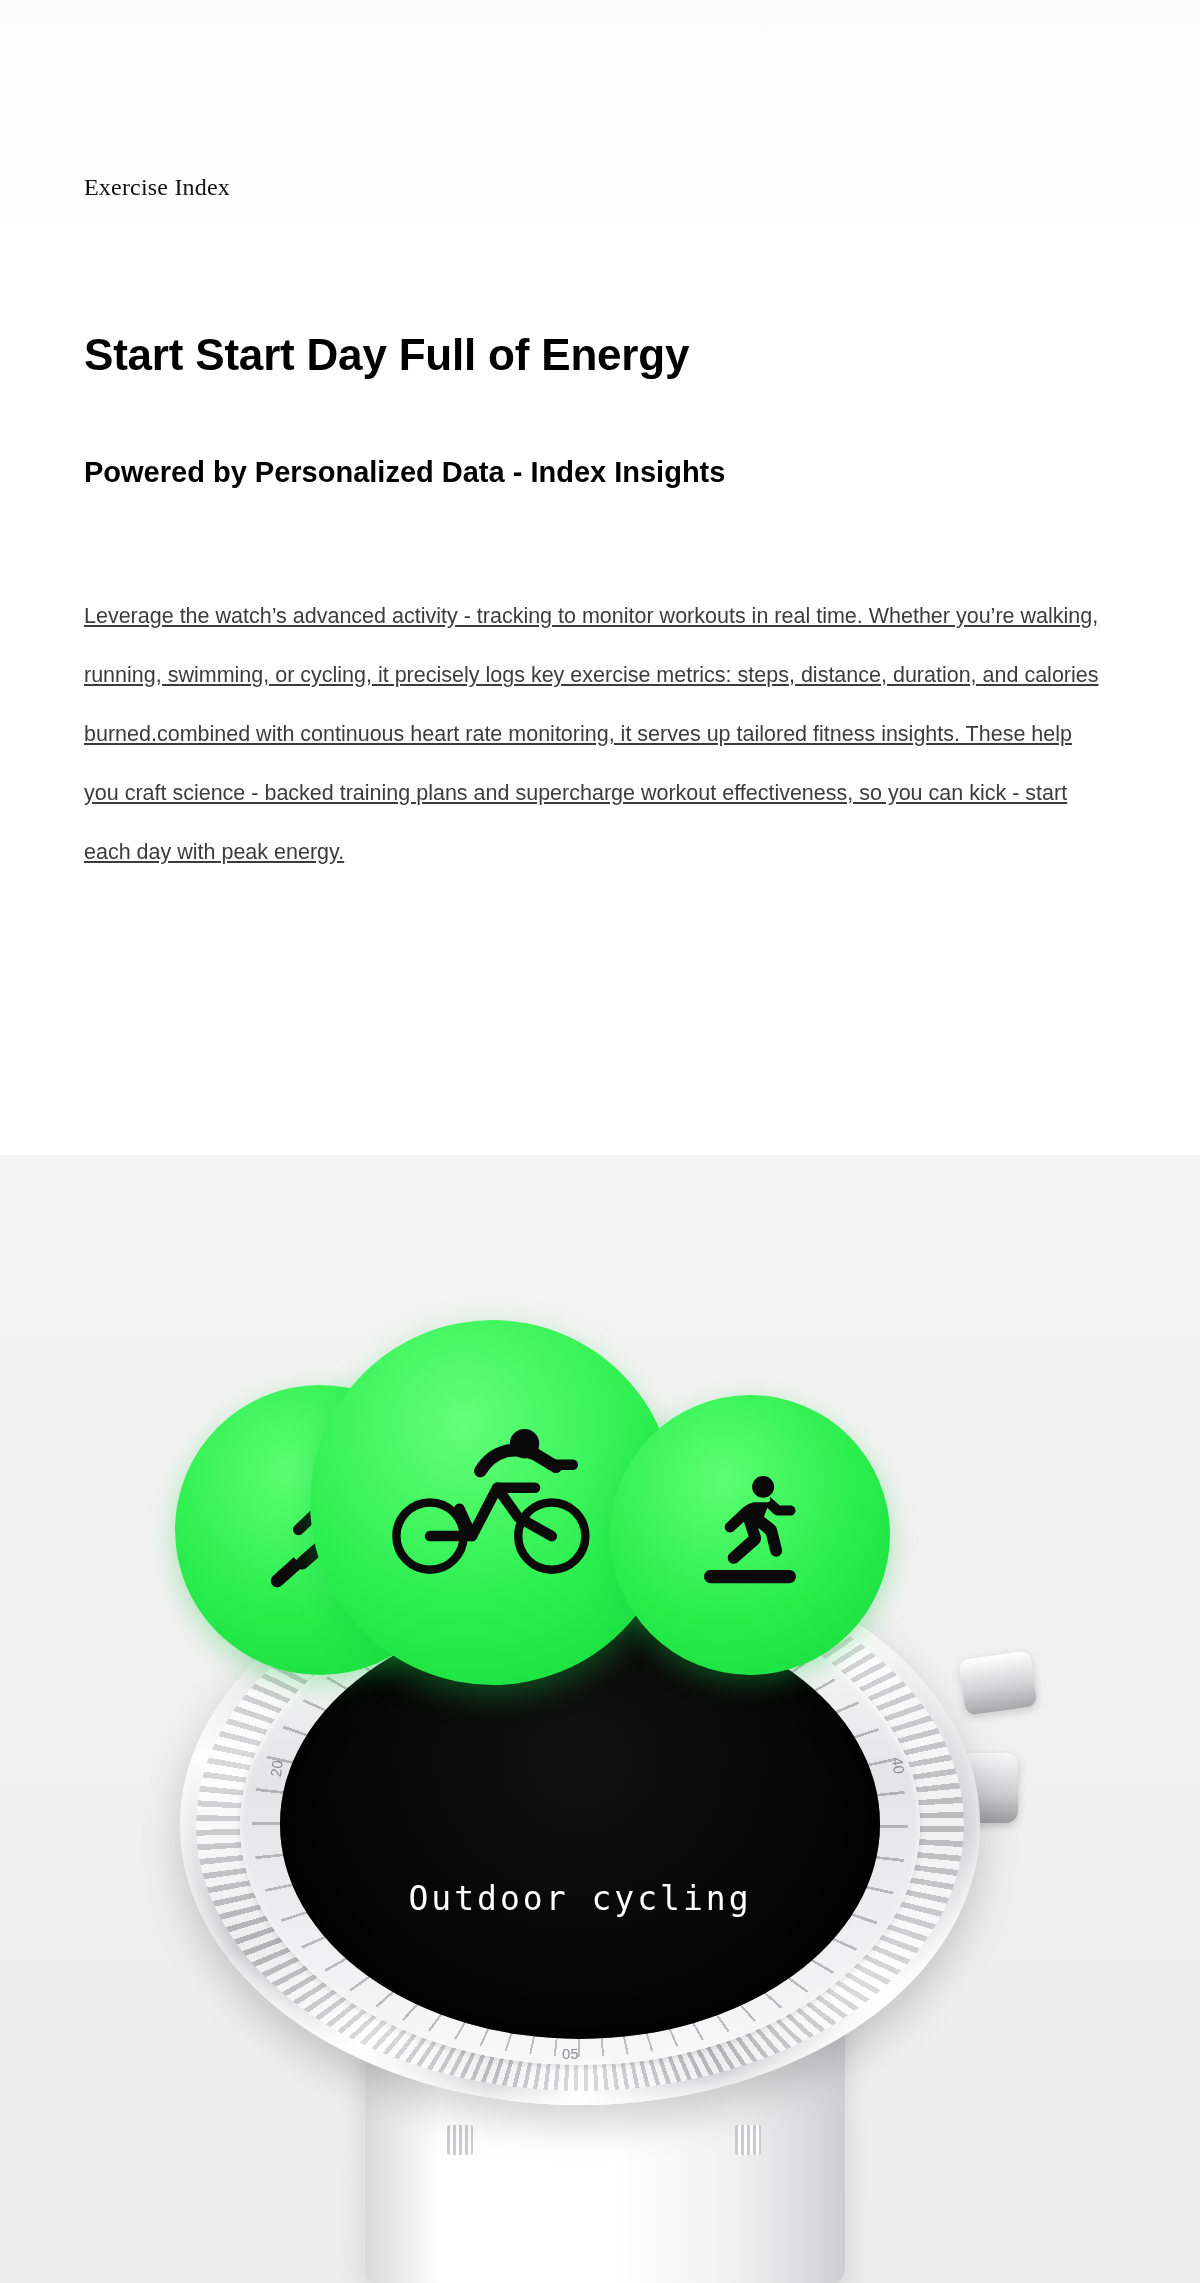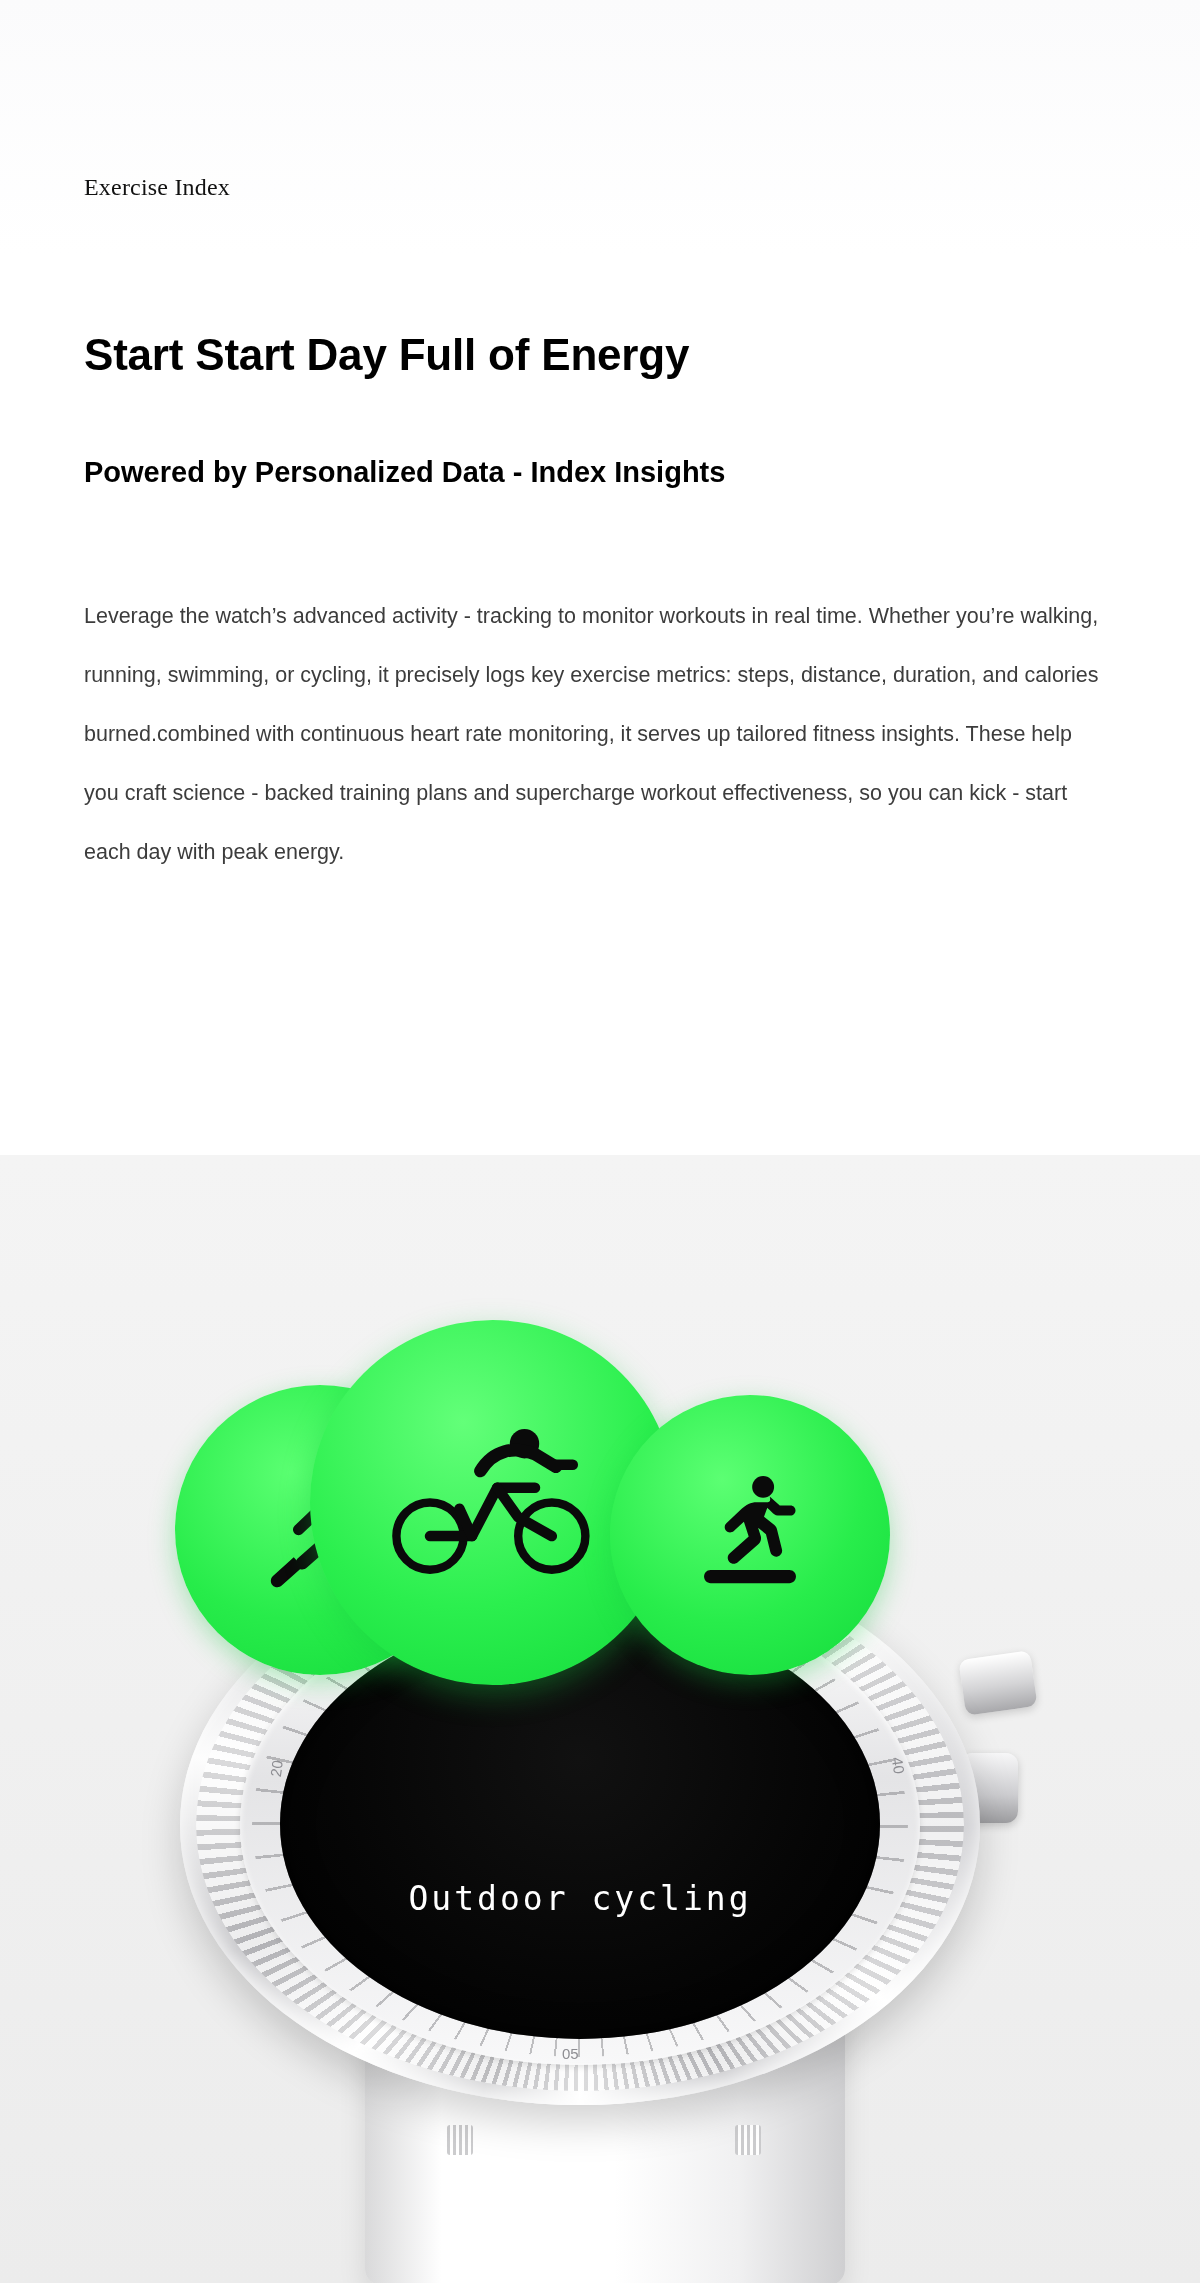--- a/index.html
+++ b/index.html
@@ -69,20 +69,21 @@
   .body-copy {
     position: absolute;
     left: 84px;
     top: 565px;
     width: 1026px;
     font-size: 21.5px;
     line-height: 59px;
     color: #3c3c3c;
     font-weight: 400;
     text-align: left;
+    text-decoration: underline;
   }
 
   
   .image-section {
     position: absolute;
     left: 0;
     top: 1155px;
     width: 1200px;
     height: 1128px;
     background: linear-gradient(180deg, #f4f4f4 0%, #f1f1f1 38%, #ececec 100%);

